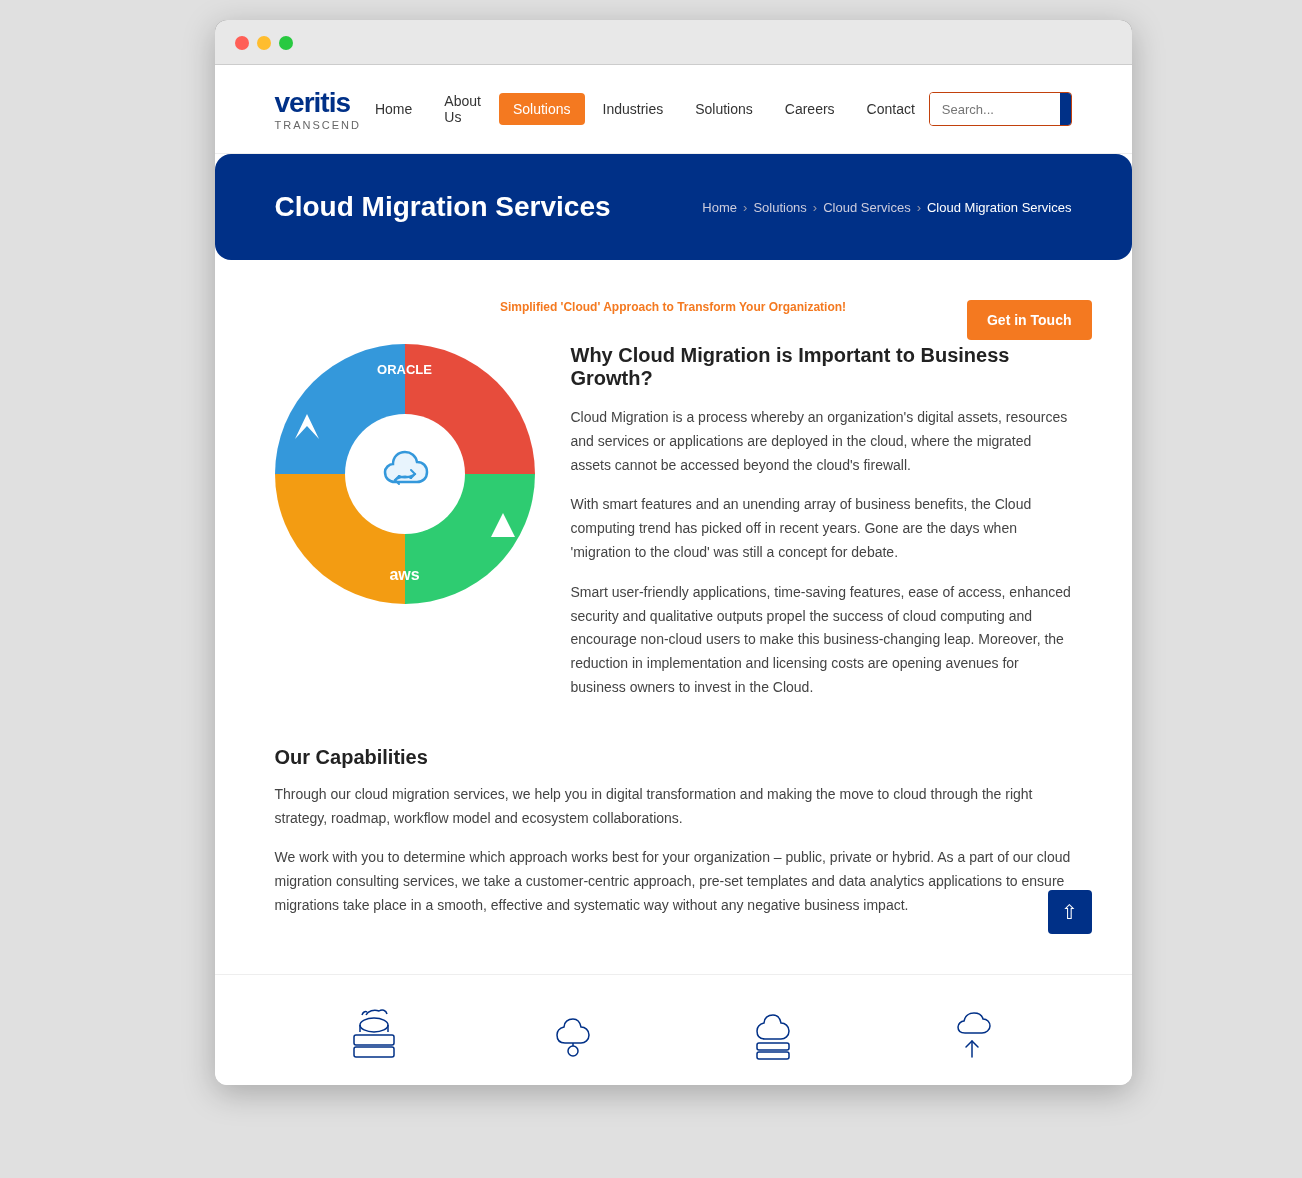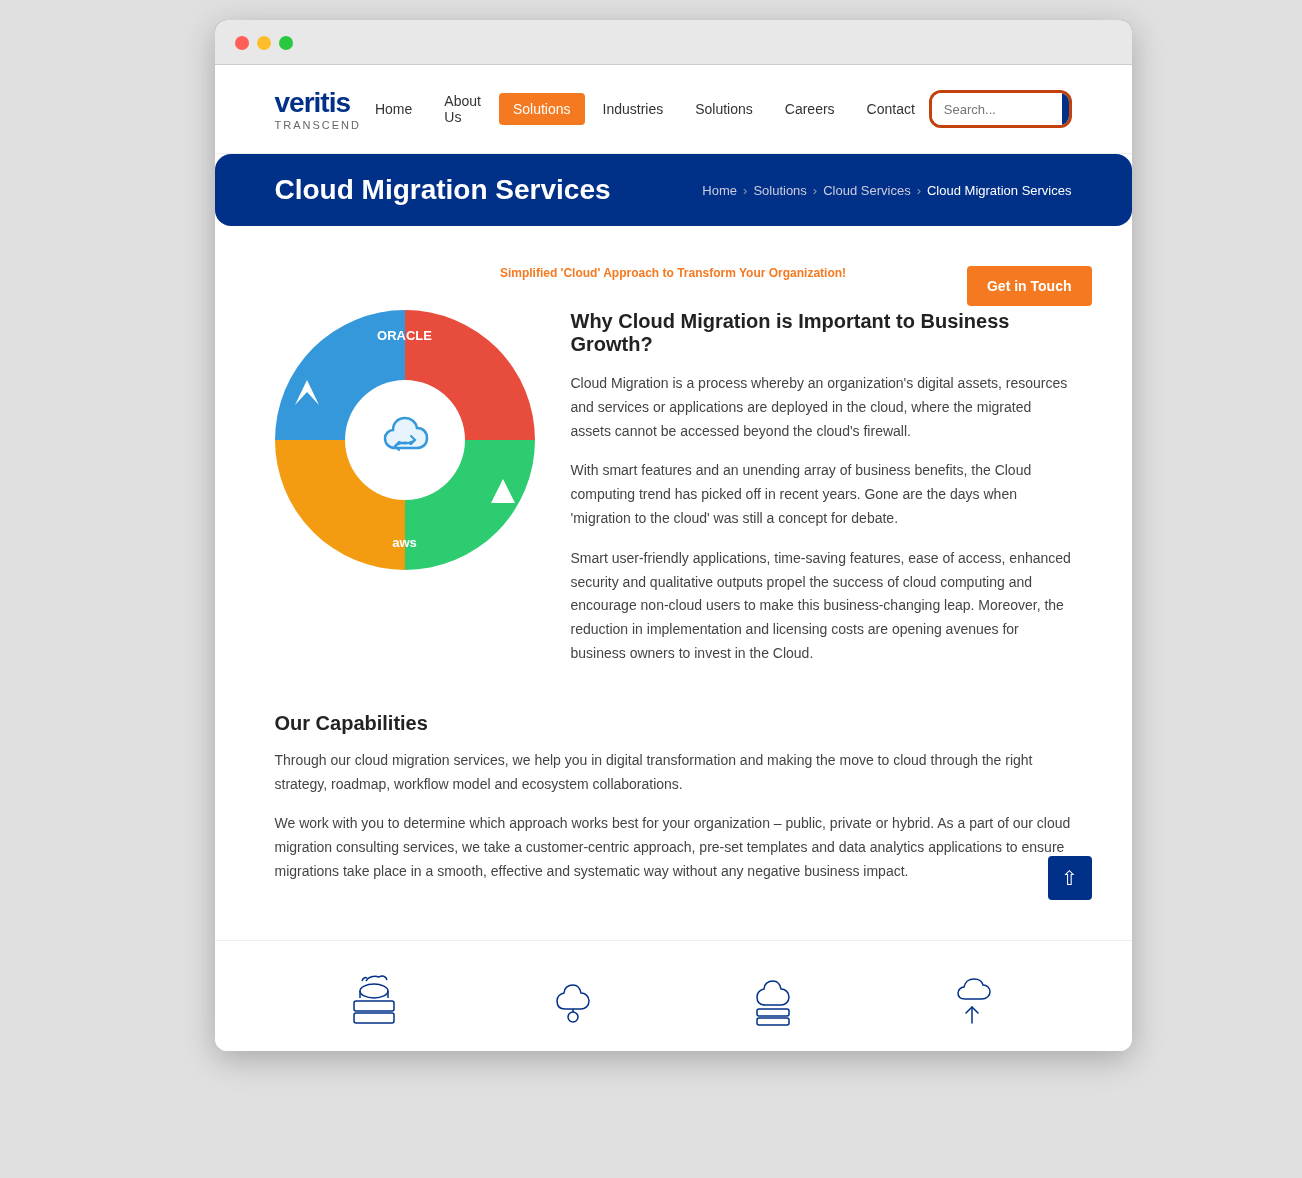--- a/index.html
+++ b/index.html
@@ -81,22 +81,22 @@
       border-radius: 4px;
       text-decoration: none;
     }
     .nav-item.active {
       background: #f47920;
       color: #fff;
       border-radius: 4px;
     }
     .search-area {
       display: flex;
-      border: 3px solid #c2410c;
-      border-radius: 12px;
+      border: 1px solid #c2410c;
+      border-radius: 4px;
       overflow: hidden;
     }
     .search-input {
       border: none;
       outline: none;
       padding: 7px 12px;
       font-size: 13px;
       color: #999;
       width: 130px;
     }
@@ -105,21 +105,21 @@
       border: none;
       padding: 8px 12px;
       cursor: pointer;
       color: #fff;
       font-size: 14px;
     }
 
     
     .hero-banner {
       background: #003087;
-      padding: 20px 60px;
+      padding: 37px 60px;
       display: flex;
       align-items: center;
       justify-content: space-between;
       border-radius: 16px;
     }
     .hero-title {
       color: #fff;
       font-size: 28px;
       font-weight: 700;
     }
@@ -339,21 +339,21 @@
       <button class="get-in-touch-btn">Get in Touch</button>
 
       <p class="section-subheading">Simplified 'Cloud' Approach to Transform Your Organization!</p>
 
       <div class="content-with-image">
 
         <div class="cloud-image-area">
           <div class="cloud-circle">
 
             <div style="position:absolute;top:18px;left:50%;transform:translateX(-50%);color:#fff;font-weight:700;font-size:13px;z-index:3;">ORACLE</div>
-            <div style="position:absolute;bottom:20px;left:50%;transform:translateX(-50%);color:#fff;font-weight:700;font-size:13px;z-index:3;">aws</div>
+            <div style="position:absolute;bottom:20px;left:50%;transform:translateX(-50%);color:#fff;font-weight:700;font-size:16px;z-index:3;">aws</div>
 
             <div style="position:absolute;top:70px;left:20px;color:#fff;font-size:22px;z-index:3;">
               <svg width="30" height="30" viewBox="0 0 30 30" fill="white">
                   <polygon points="0,25 12,0 24,25 12,12"></polygon>
                 </svg>
             </div>
 
             <div style="position:absolute;bottom:60px;right:18px;color:#fff;font-size:18px;z-index:3;">
               <svg width="28" height="28" viewBox="0 0 28 28" fill="white">
                   <polygon points="14,2 26,26 2,26"></polygon>

